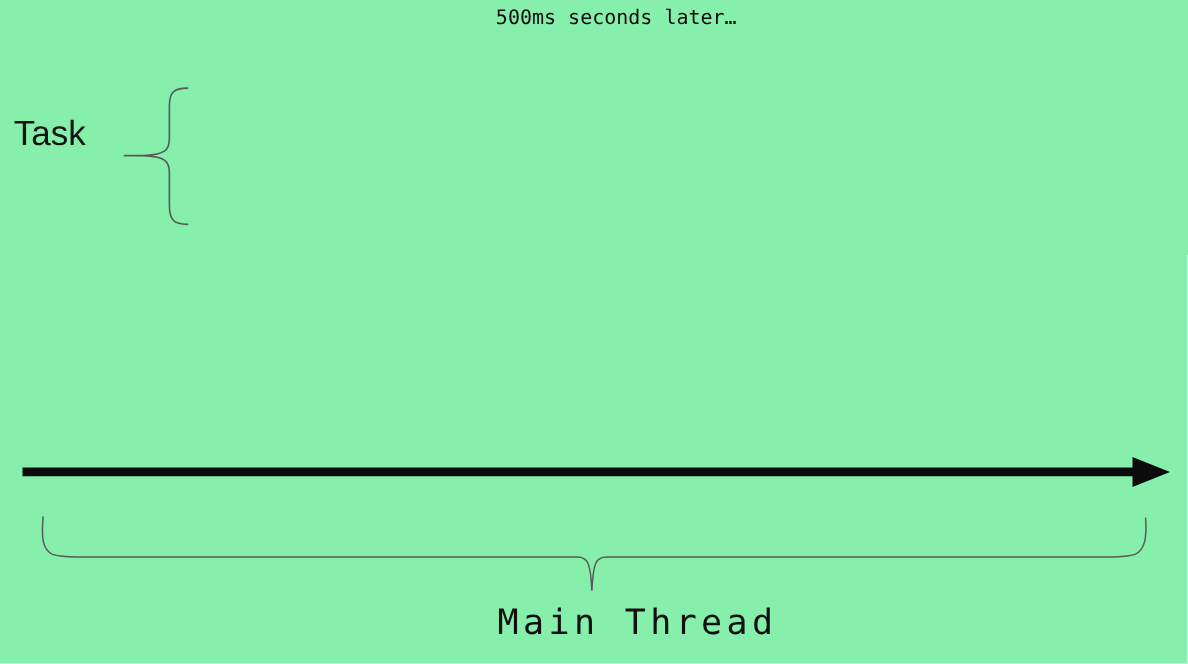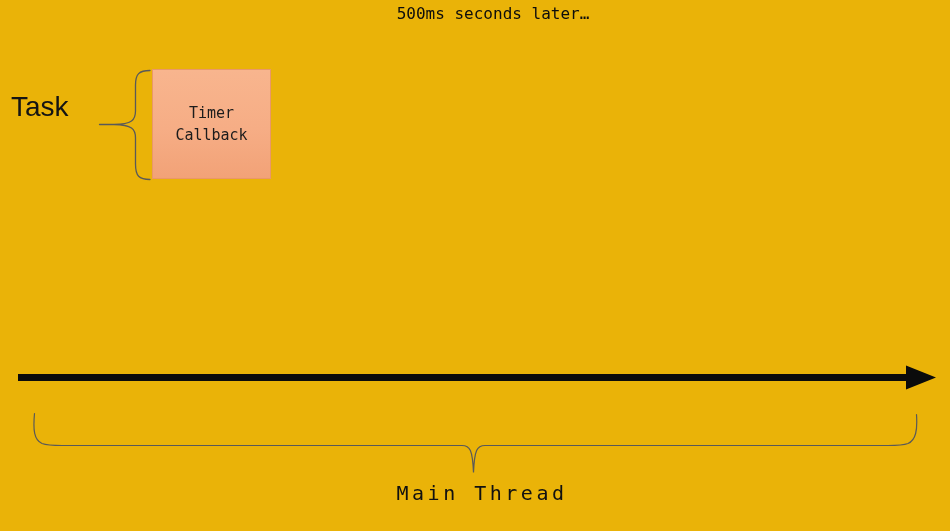--- a/index.html
+++ b/index.html
@@ -4,21 +4,21 @@
 <style>
   html, body {
     margin: 0;
     padding: 0;
     background: #ffffff;
   }
   .canvas {
     position: relative;
     width: 950px;
     height: 531px;
-    background: #eab308;
+    background: #86efac;
     overflow: hidden;
     font-family: "DejaVu Sans Mono", monospace;
   }
   .title {
     position: absolute;
     left: 493px;
     top: 4px;
     transform: translateX(-50%);
     white-space: nowrap;
     font-family: "DejaVu Sans Mono", monospace;
@@ -54,26 +54,26 @@
     align-items: center;
     justify-content: center;
     text-align: center;
     font-family: "DejaVu Sans Mono", monospace;
     font-size: 15px;
     line-height: 22px;
     color: #1c1c1c;
   }
   .main-thread-label {
     position: absolute;
-    left: 482px;
+    left: 510px;
     top: 481px;
     transform: translateX(-50%);
     white-space: nowrap;
     font-family: "DejaVu Sans Mono", monospace;
-    font-size: 20px;
+    font-size: 28px;
     letter-spacing: 3.5px;
     color: #111111;
   }
 </style>
 </head>
 <body>
 
 <div class="canvas">
 
   <div class="title">500ms seconds later…</div>
@@ -100,20 +100,16 @@
              C 33,430 34,440 42,443.5
              C 46,445 52,445.5 62,445.5
              L 462,445.5
              C 470,445.5 472.5,450 473.5,472.5
              C 474.5,450 477,445.5 485,445.5
              L 888,445.5
              C 898,445.5 904,445 908,443.5
              C 916,440 917.5,430 916.5,414.5" fill="none" stroke-width="1.2" stroke-linecap="round" stroke="#595959"></path>
   </svg>
 
-  <div class="callback-box">
-    <div>Timer</div>
-    <div>Callback</div>
-  </div>
 
   <div class="main-thread-label">Main Thread</div>
 
 </div>
 
 </body></html>

